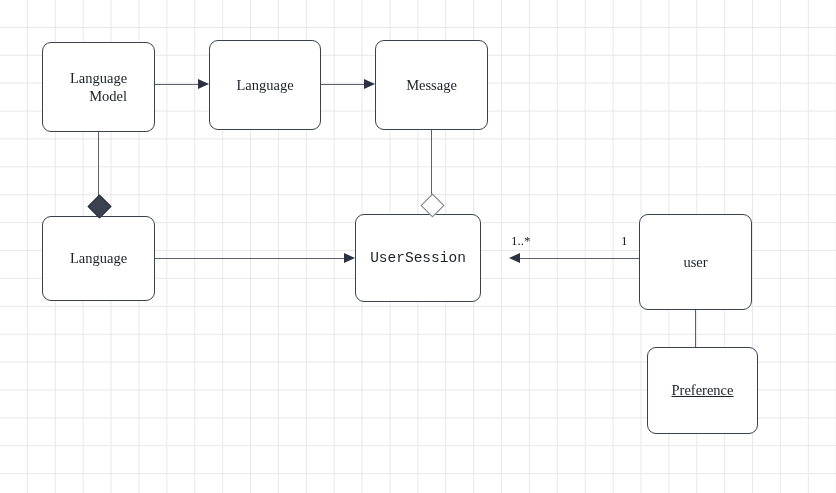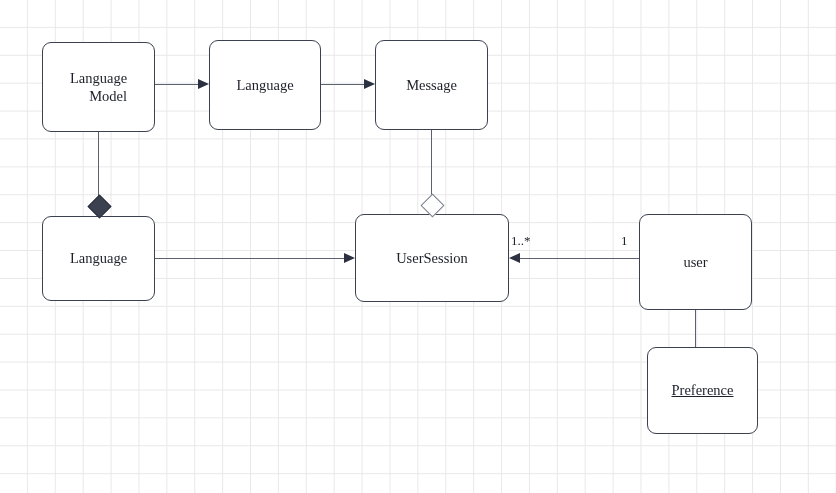--- a/index.html
+++ b/index.html
@@ -120,21 +120,21 @@
   </div>
 
   <div class="node" style="left:375px; top:40px; width:113px; height:90px;">
     <span class="node-label">Message</span>
   </div>
 
   <div class="node" style="left:42px; top:216px; width:113px; height:85px;">
     <span class="node-label">Language</span>
   </div>
 
-  <div class="node" style="left:355px; top:214px; width:154px; height:88px;">
+  <div class="node" style="left:355px; top:214px; width:126px; height:88px;font-family:Liberation Mono, monospace;">
     <span class="node-label">UserSession</span>
   </div>
 
   <div class="node" style="left:639px; top:214px; width:113px; height:96px;">
     <span class="node-label">user</span>
   </div>
 
   <div class="node" style="left:647px; top:347px; width:111px; height:87px;text-decoration:underline;">
     <span class="node-label">Preference</span>
   </div>

